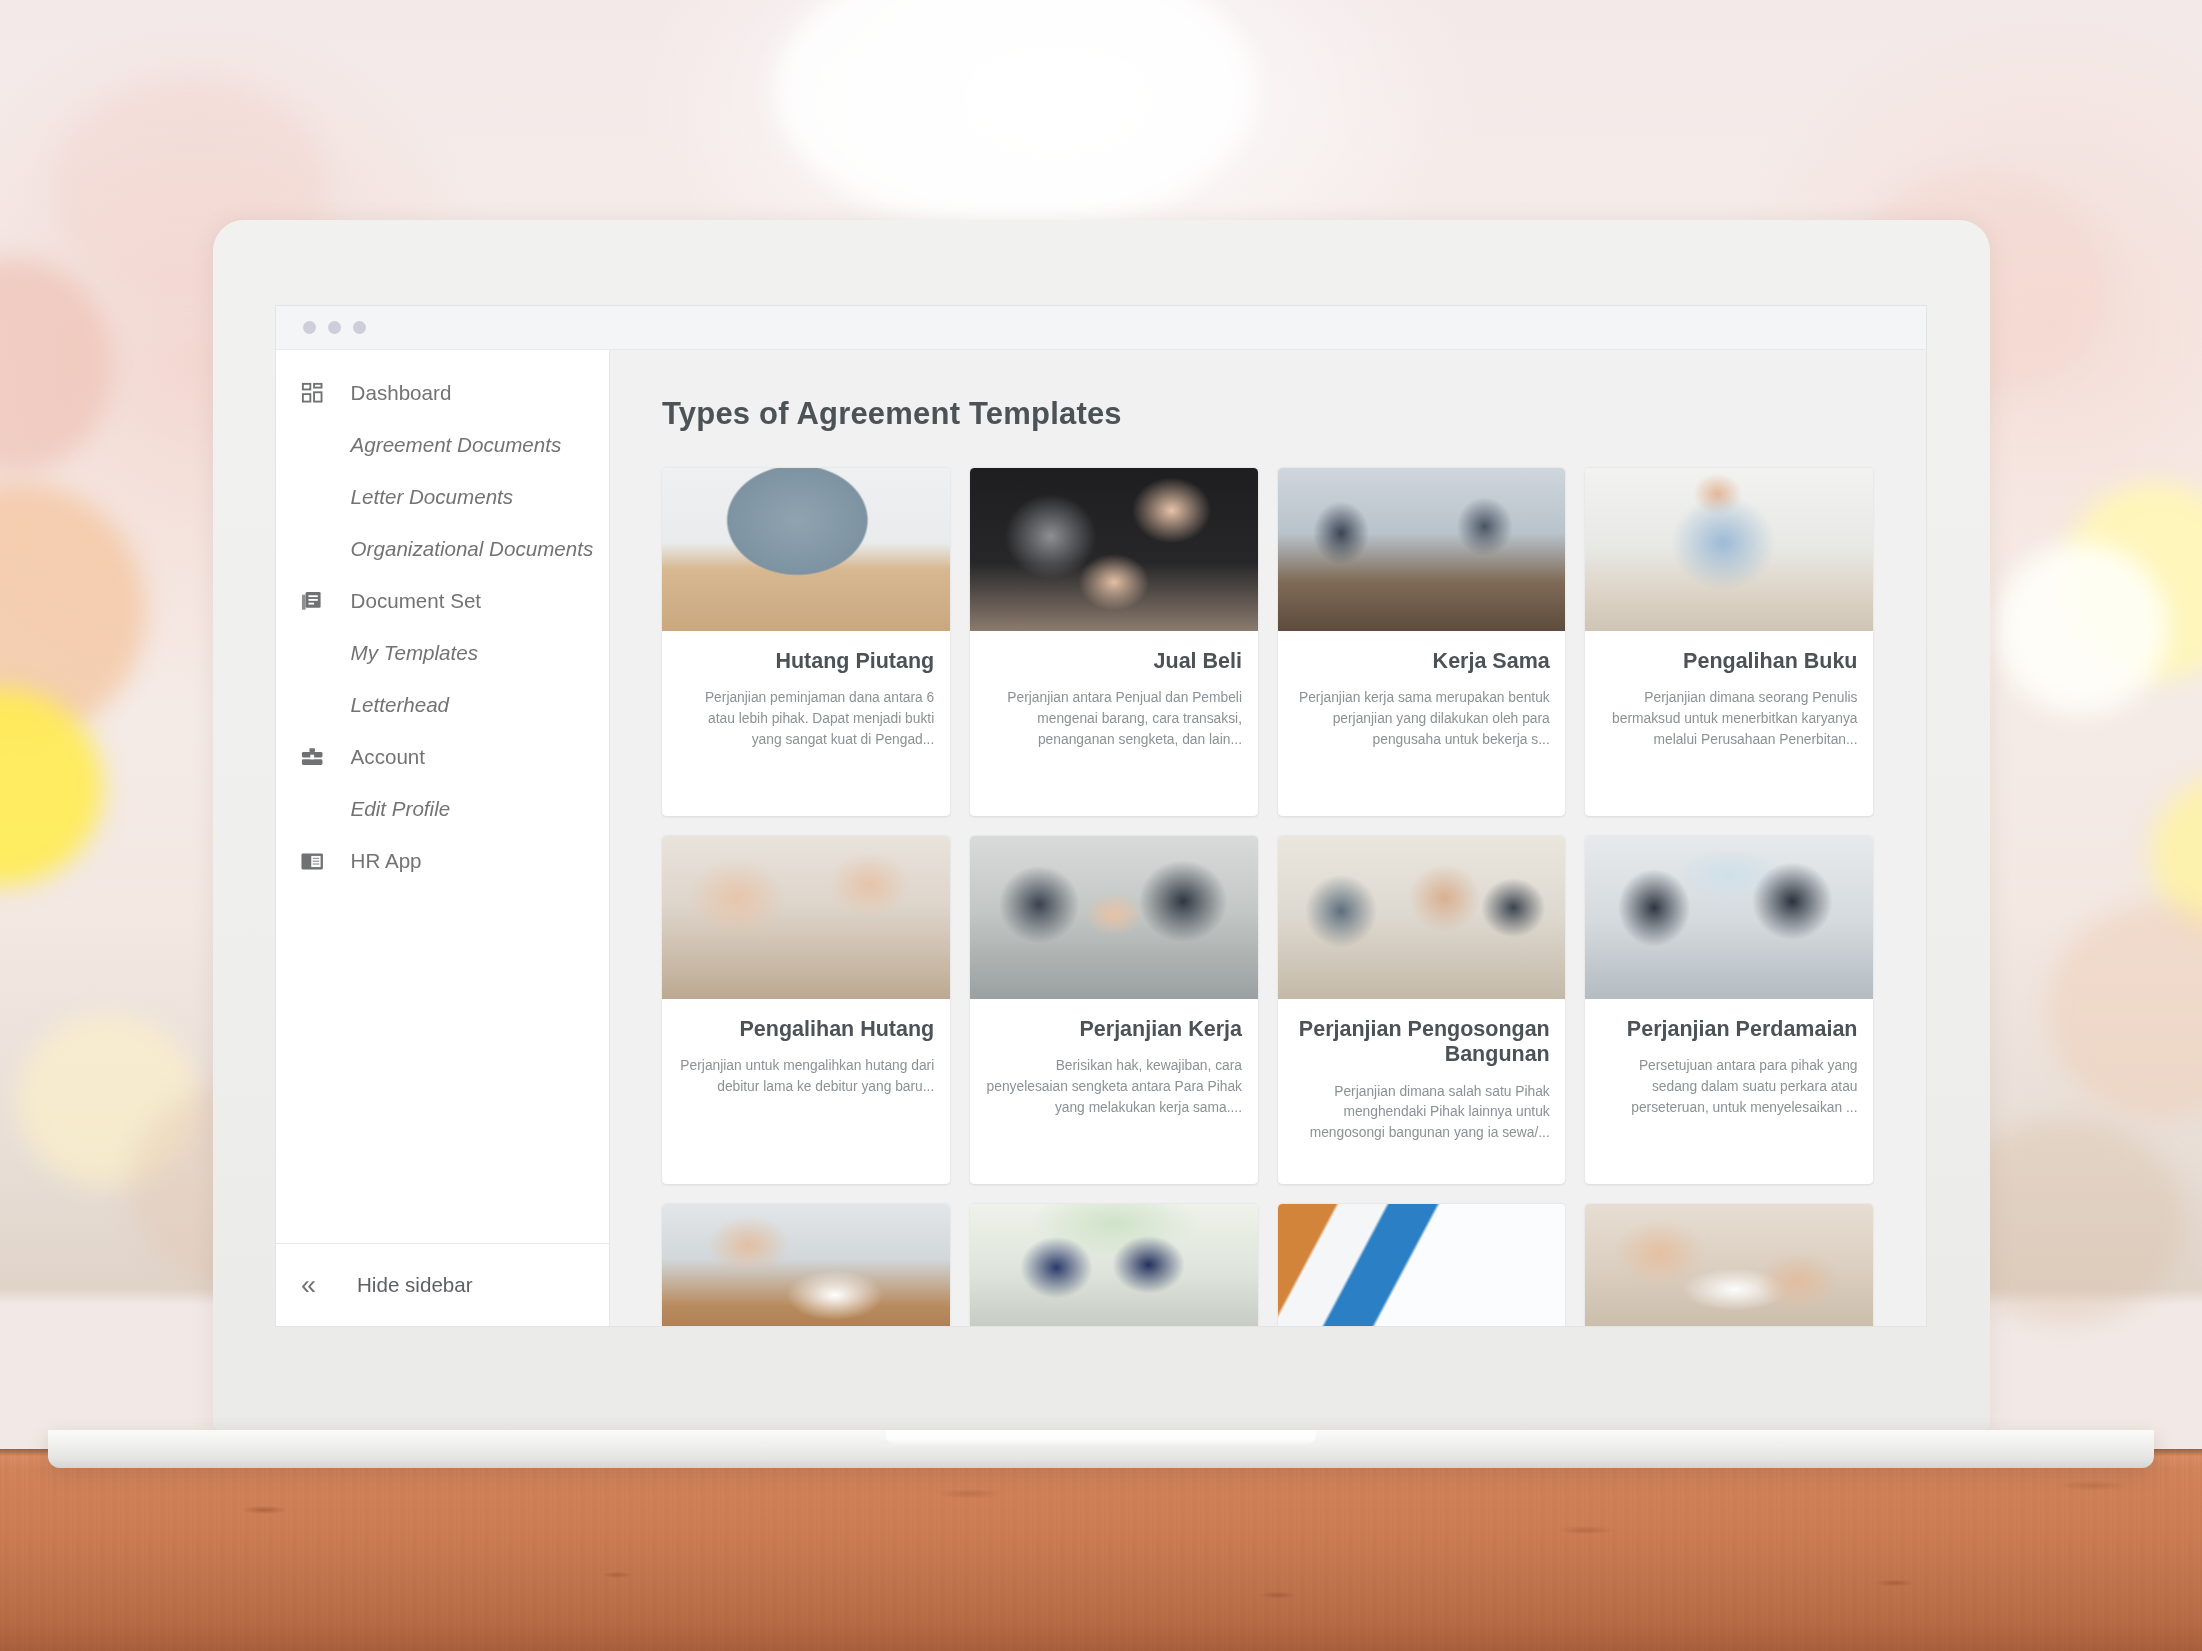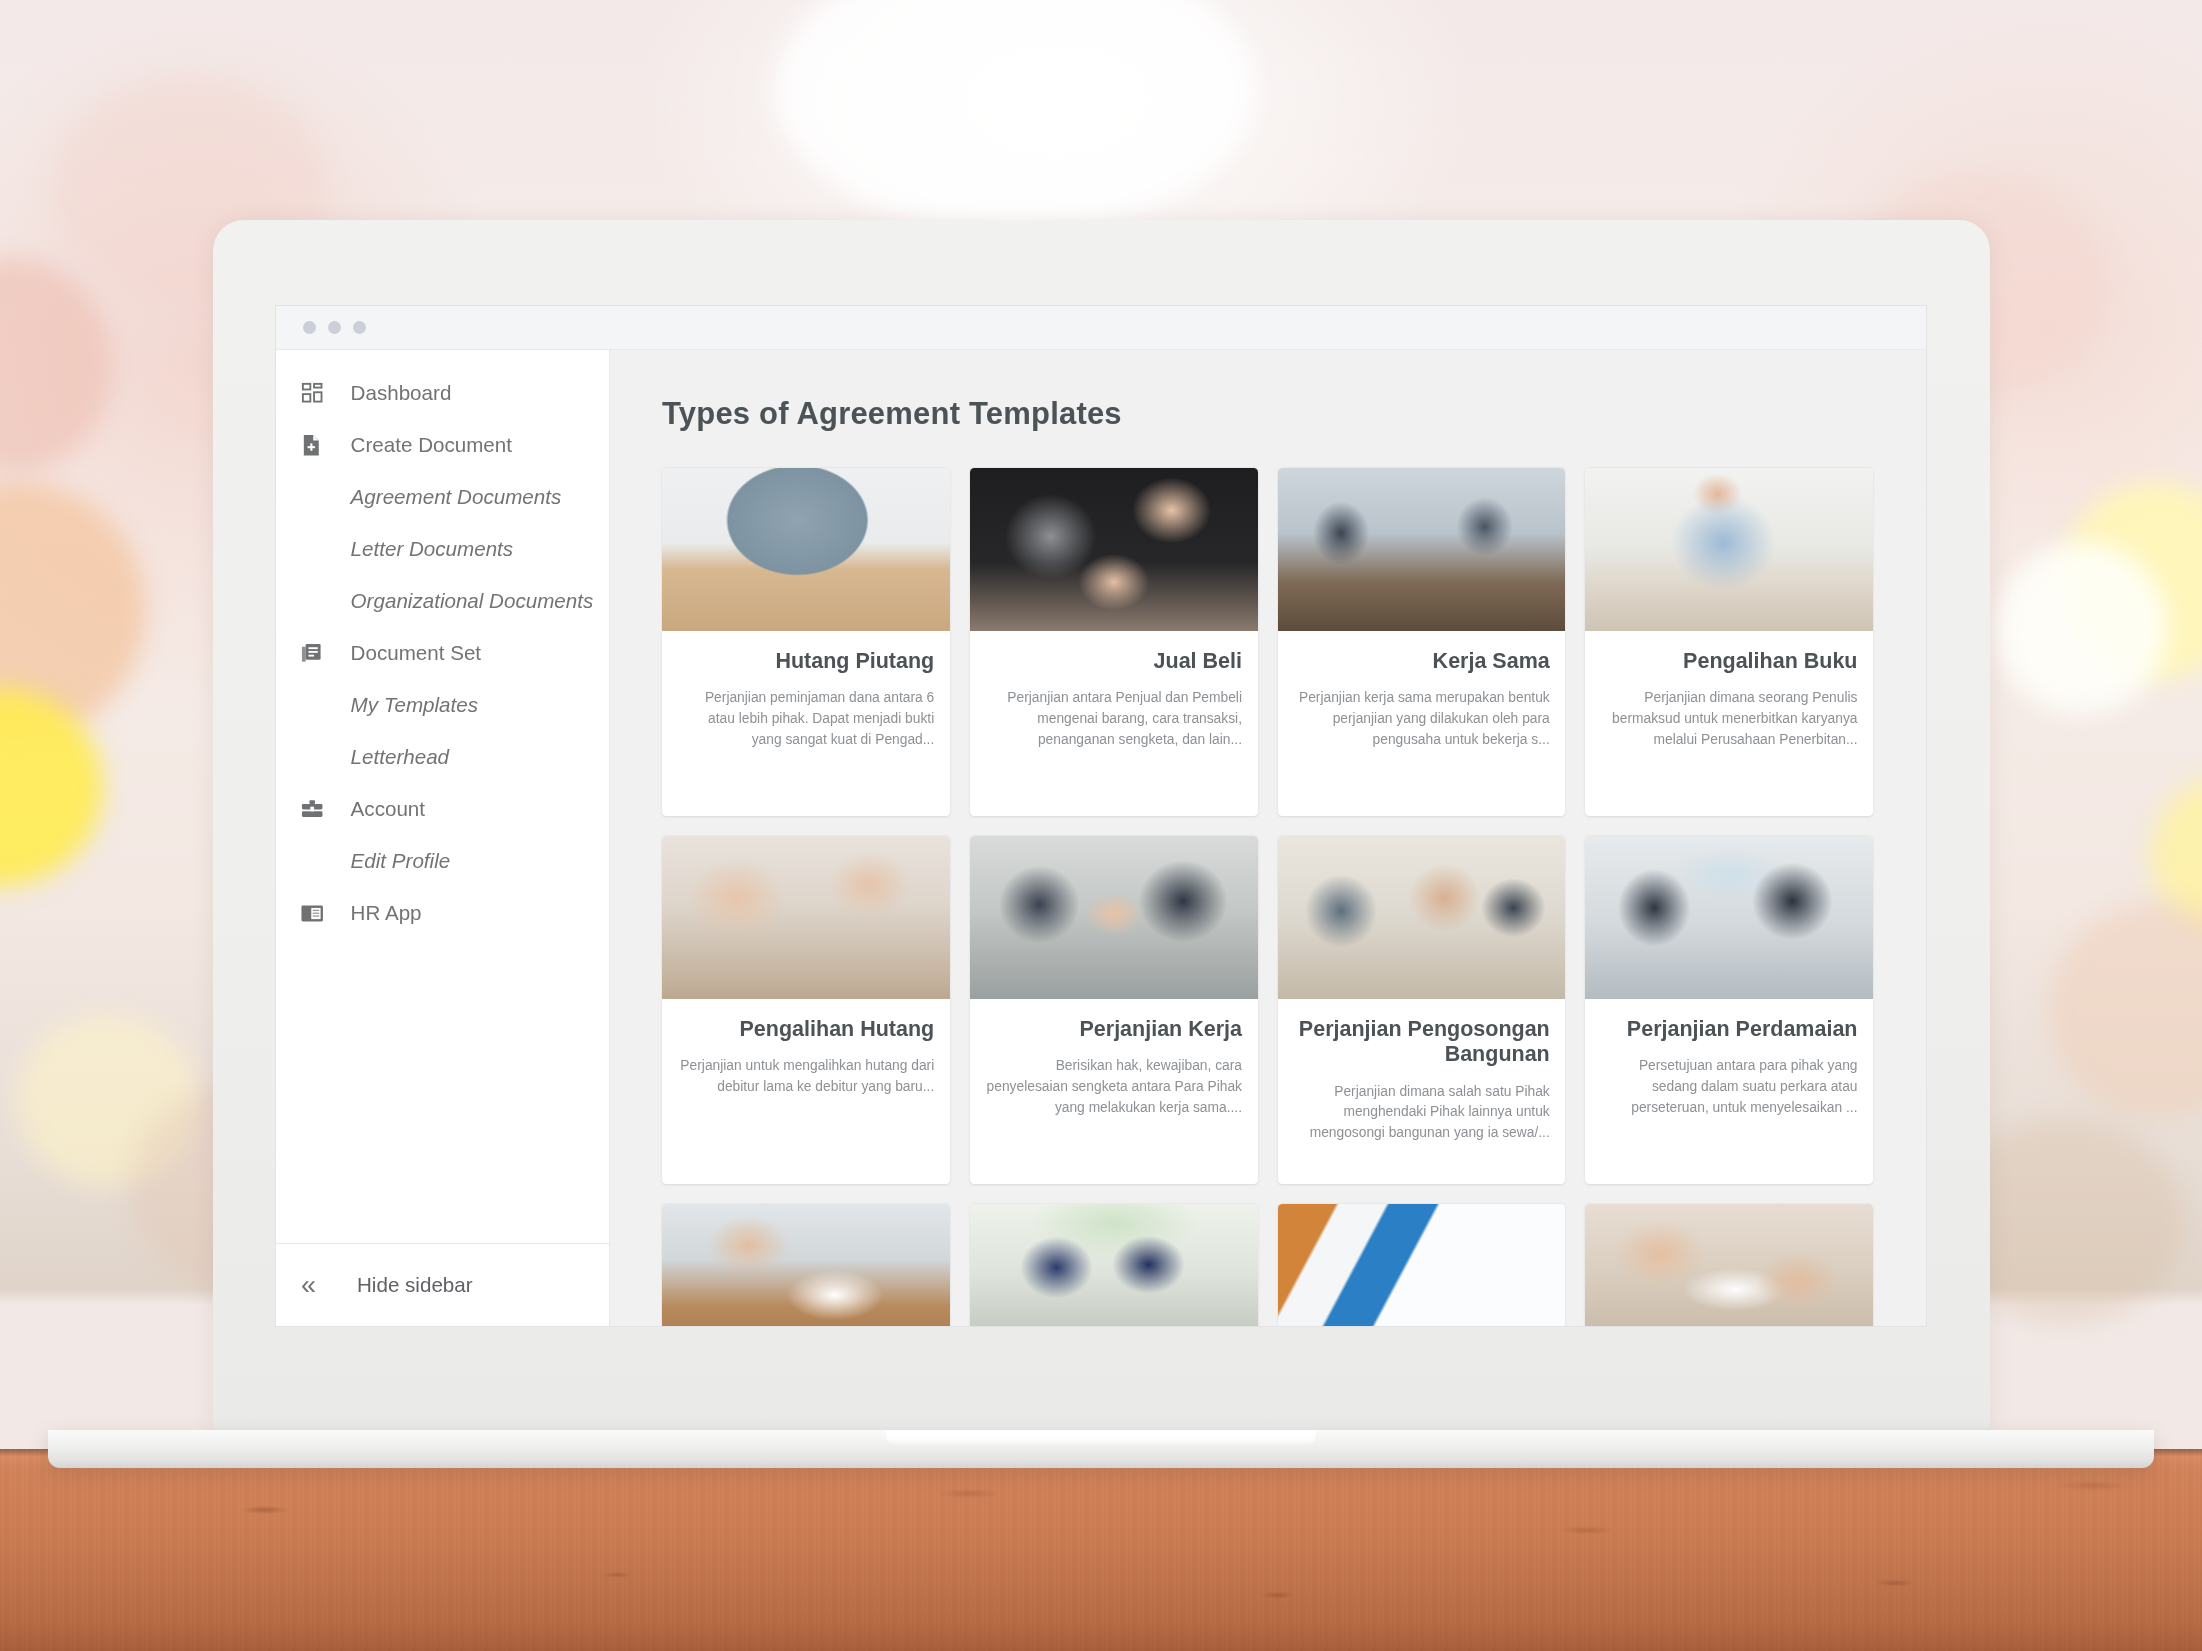--- a/index.html
+++ b/index.html
@@ -335,31 +335,20 @@
             <svg width="22.4" height="22.4" viewBox="0 0 24 24" fill="none" stroke="#6f7173" stroke-width="2">
               <rect x="2" y="2" width="8" height="6"></rect>
                 <rect x="14" y="2" width="8" height="4"></rect>
               <rect x="2" y="13" width="8" height="8"></rect>
                 <rect x="14" y="11" width="8" height="10"></rect>
             </svg>
           </span>
           <span class="nav-label">Dashboard</span>
         </div>
 
-        <div class="nav-item">
-          <span class="nav-icon">
-            <svg width="20.6" height="22.4" viewBox="0 0 20 24">
-              <path d="M2 1h10l6 6v16H2z" fill="#6f7173"></path>
-              <path d="M12 1v6h6" fill="#ffffff" opacity="0.95"></path>
-              <rect x="9" y="10" width="2.2" height="8" fill="#ffffff"></rect>
-              <rect x="6" y="13" width="8" height="2.2" fill="#ffffff"></rect>
-            </svg>
-          </span>
-          <span class="nav-label">Create Document</span>
-        </div>
 
         <div class="nav-item sub">
           <span class="nav-icon"></span>
           <span class="nav-label">Agreement Documents</span>
         </div>
 
         <div class="nav-item sub">
           <span class="nav-icon"></span>
           <span class="nav-label">Letter Documents</span>
         </div>

